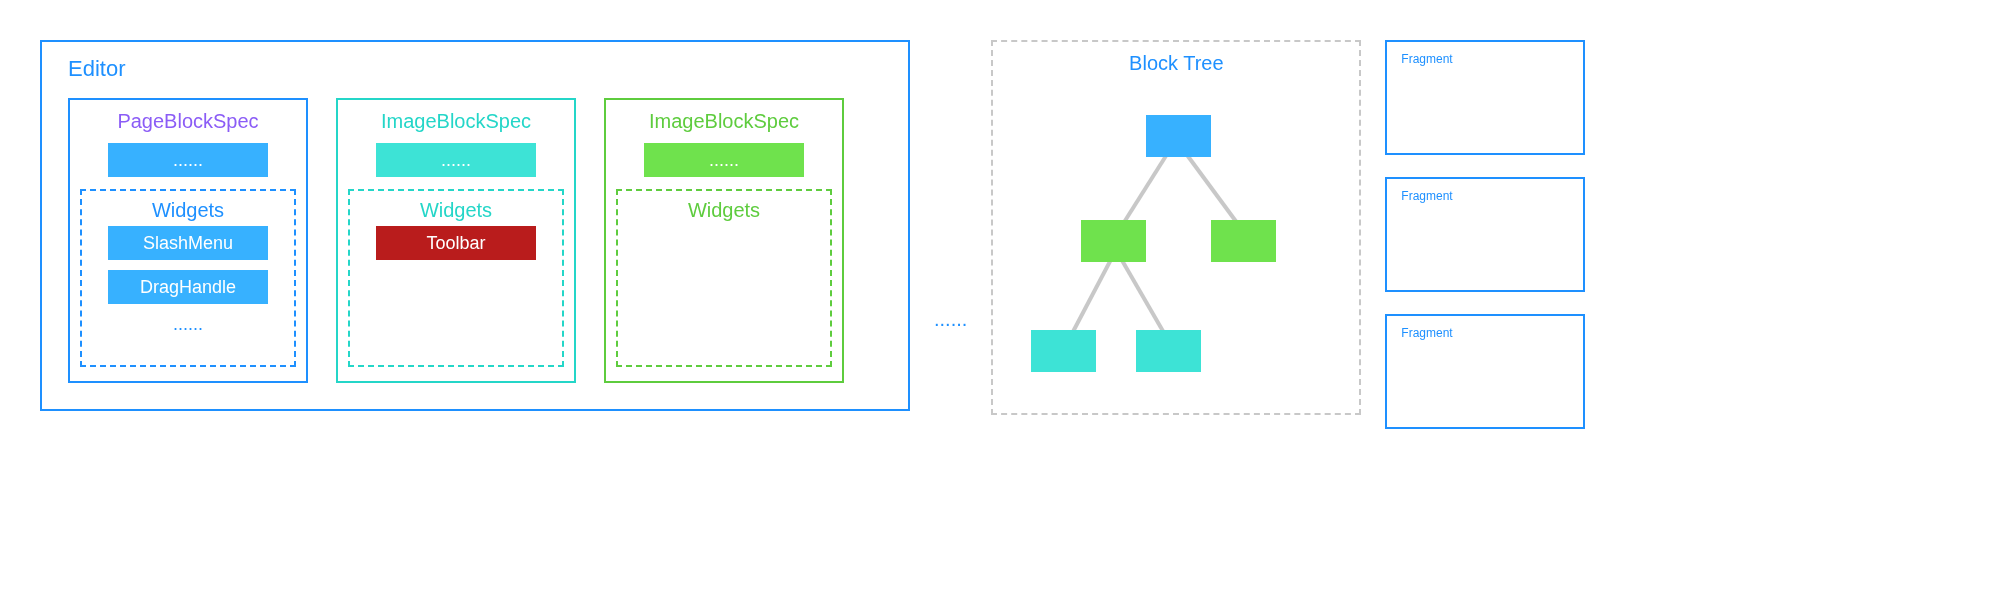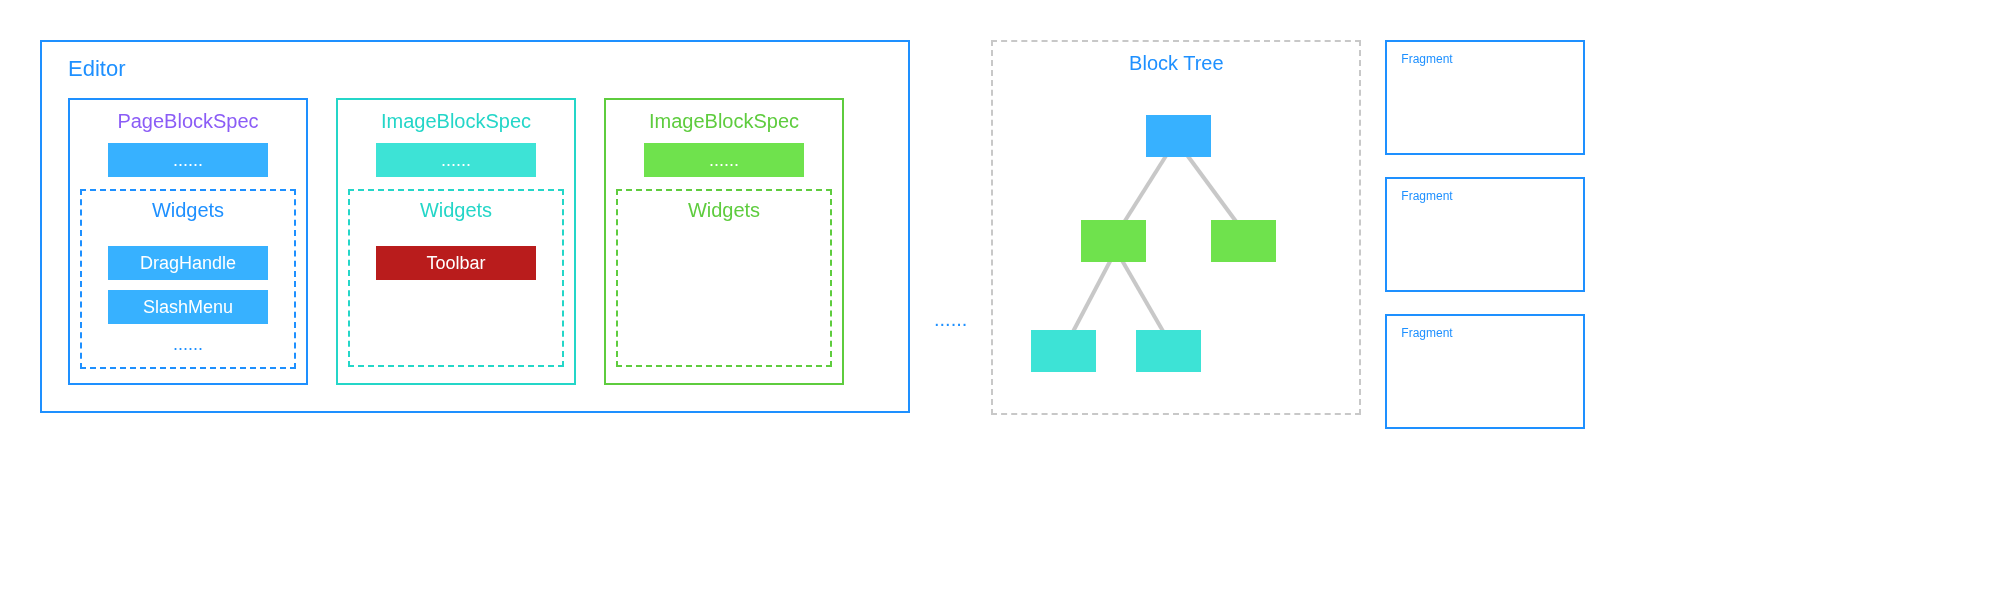--- a/index.html
+++ b/index.html
@@ -62,21 +62,21 @@
     border: 2px dashed;
     padding: 8px 10px 12px 10px;
     min-height: 178px;
   }
   .spec-blue  .widgets { border-color: #1E90FF; }
   .spec-teal  .widgets { border-color: #24D6C8; }
   .spec-green .widgets { border-color: #5ECC3E; }
   .widgets-title {
     text-align: center;
     font-size: 20px;
-    margin-bottom: 24px;
+    margin-bottom: 4px;
   }
   .spec-blue  .widgets-title { color: #1E90FF; }
   .spec-teal  .widgets-title { color: #24D6C8; }
   .spec-green .widgets-title { color: #5ECC3E; }
   .w-item {
     height: 34px;
     margin: 0 auto 10px auto;
     display: flex;
     align-items: center;
     justify-content: center;
@@ -134,22 +134,22 @@
 
   <div class="editor">
     <div class="editor-title">Editor</div>
     <div class="specs">
 
       <div class="spec spec-blue">
         <div class="spec-title">PageBlockSpec</div>
         <div class="pill pill-blue">......</div>
         <div class="widgets">
           <div class="widgets-title">Widgets</div>
+          <div class="w-item">SlashMenu</div>
           <div class="w-item">DragHandle</div>
-          <div class="w-item">SlashMenu</div>
           <div class="w-ellipsis">......</div>
         </div>
       </div>
 
       <div class="spec spec-teal">
         <div class="spec-title">ImageBlockSpec</div>
         <div class="pill pill-teal">......</div>
         <div class="widgets">
           <div class="widgets-title">Widgets</div>
           <div class="w-item">Toolbar</div>

